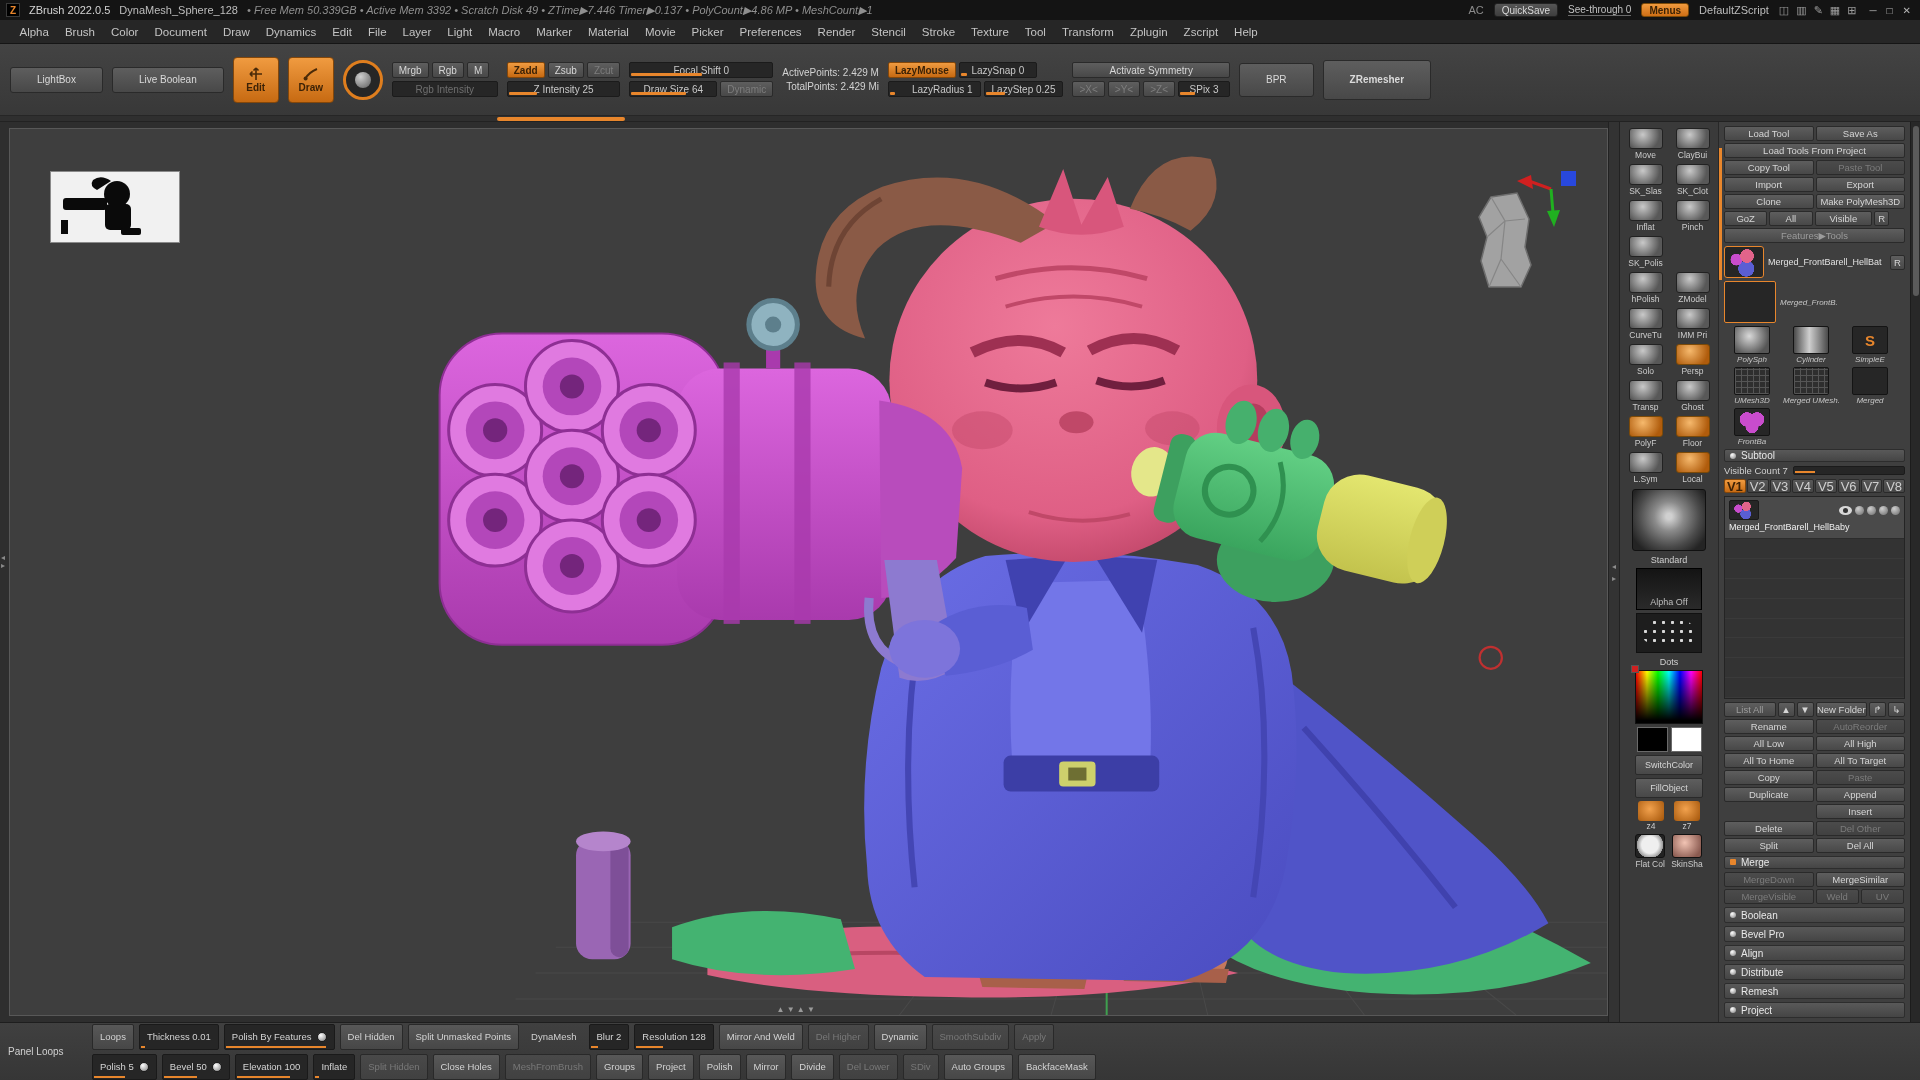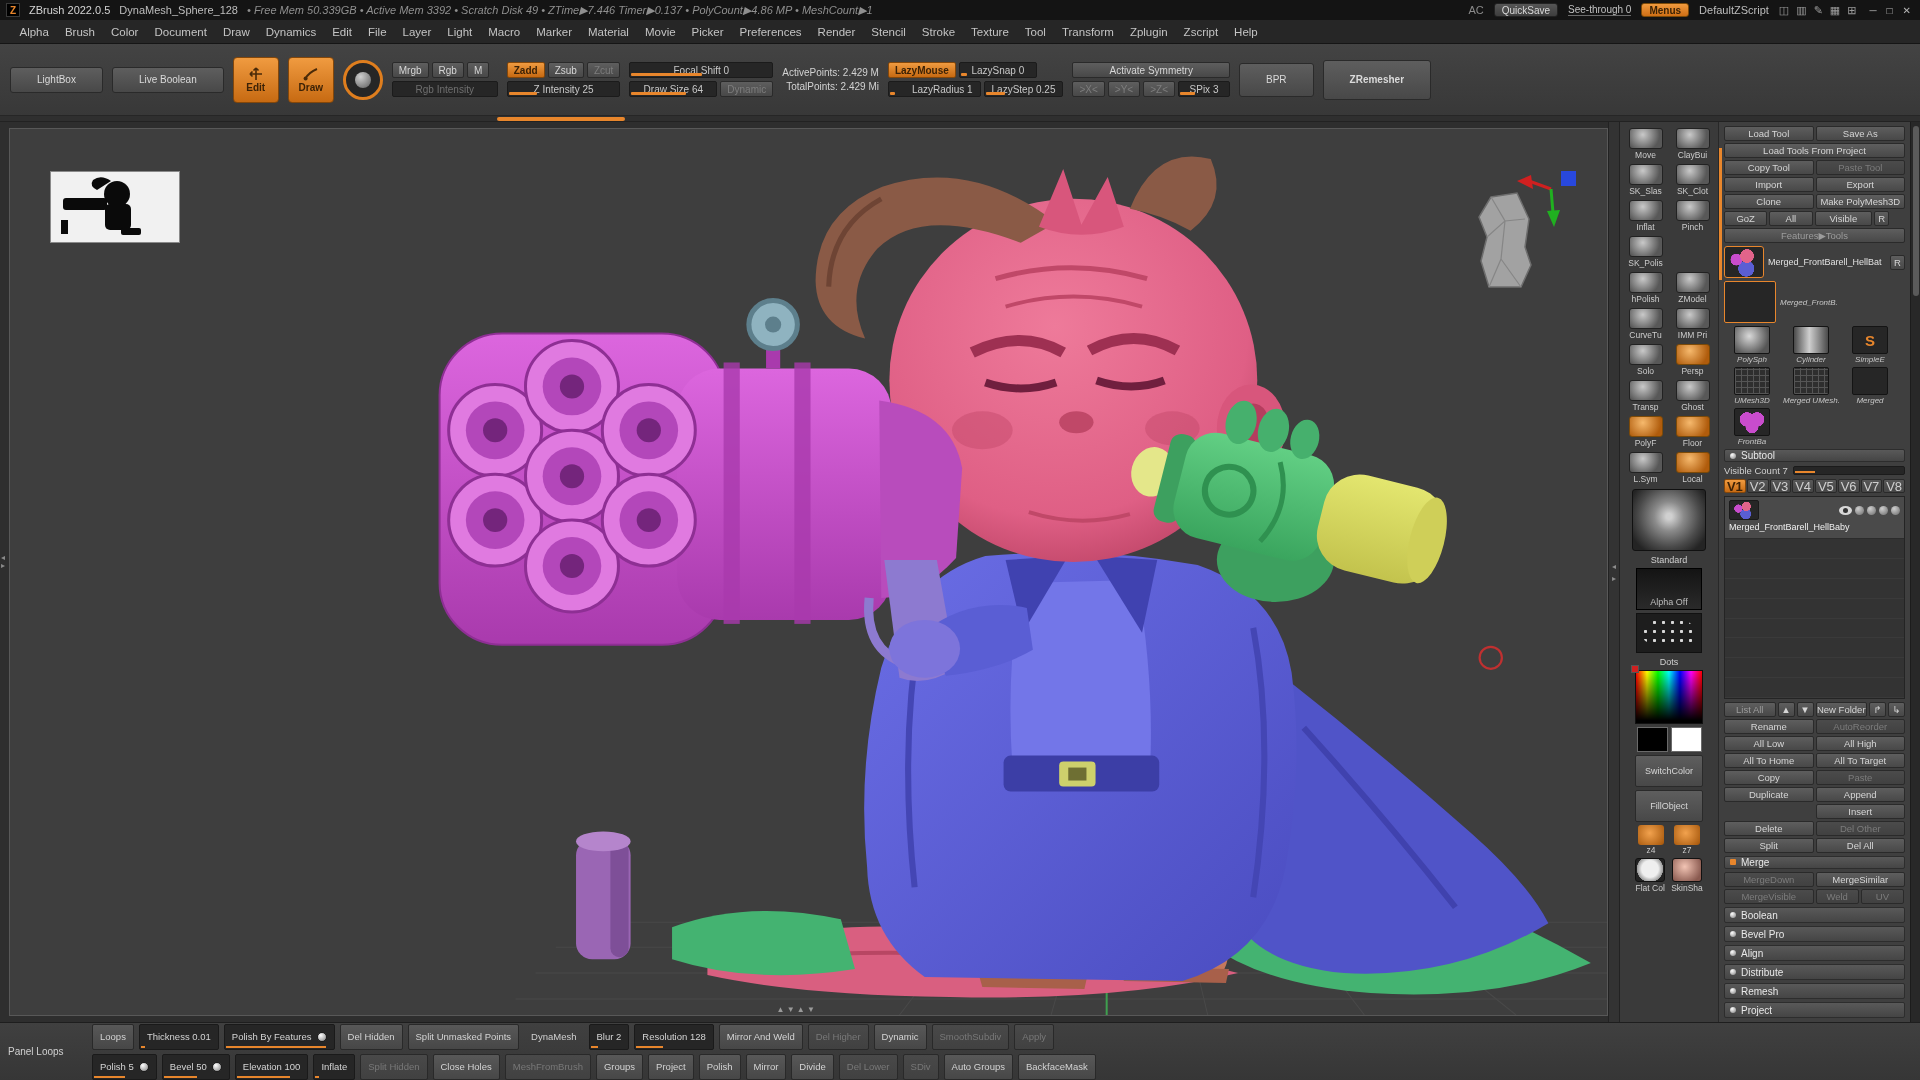--- a/index.html
+++ b/index.html
@@ -88,21 +88,21 @@
   .stroke-box{width:66px;height:40px;border:1px solid #111;background:#1d1d1d;position:relative;}
   .stroke-box::before{content:"";position:absolute;inset:4px;
     background-image:radial-gradient(circle,#d8d8d8 1.3px,transparent 2px);background-size:9px 9px;
     border-radius:50% 50% 0 50%;}
   .picker{width:68px;height:54px;border:1px solid #111;position:relative;
     background:linear-gradient(to bottom,rgba(0,0,0,0),#000 95%),
       linear-gradient(to right,#ff0000,#ffff00,#00ff00,#00ffff,#0000ff,#ff00ff,#ff0000);}
   .picker .mark{position:absolute;left:-5px;top:-6px;width:8px;height:8px;background:#d02020;border:1px solid #555;}
   .swrow{display:flex;gap:3px;}
   .sw{width:31px;height:25px;border:1px solid #6a6a6a;}
-  .rs-btn{width:68px;height:32px;font-size:9px;display:flex;align-items:center;justify-content:center;
+  .rs-btn{width:68px;height:20px;font-size:9px;display:flex;align-items:center;justify-content:center;
     background:linear-gradient(#5e5e5e,#484848);border:1px solid #2a2a2a;border-radius:2px;color:#d6d6d6;}
   .zrow{display:flex;gap:10px;}
   .z-item{display:flex;flex-direction:column;align-items:center;}
   .z-ic{width:26px;height:20px;border-radius:3px;background:radial-gradient(circle at 45% 40%,#f2a círculo,#a35408);}
   .z-ic{background:radial-gradient(circle at 45% 40%,#f2a24e,#a35408);}
   .matrow{display:flex;gap:6px;}
   .mat{display:flex;flex-direction:column;align-items:center;gap:1px;}
   .mat-ic{width:30px;height:24px;border-radius:3px;border:1px solid #111;}
   .mat-ic.flat{background:radial-gradient(circle at 50% 45%,#efefef 45%,#9a9a9a 70%,#222 72%);}
   .mat-ic.skin{background:radial-gradient(circle at 42% 35%,#f2c4b4,#8a5a50 80%);}

